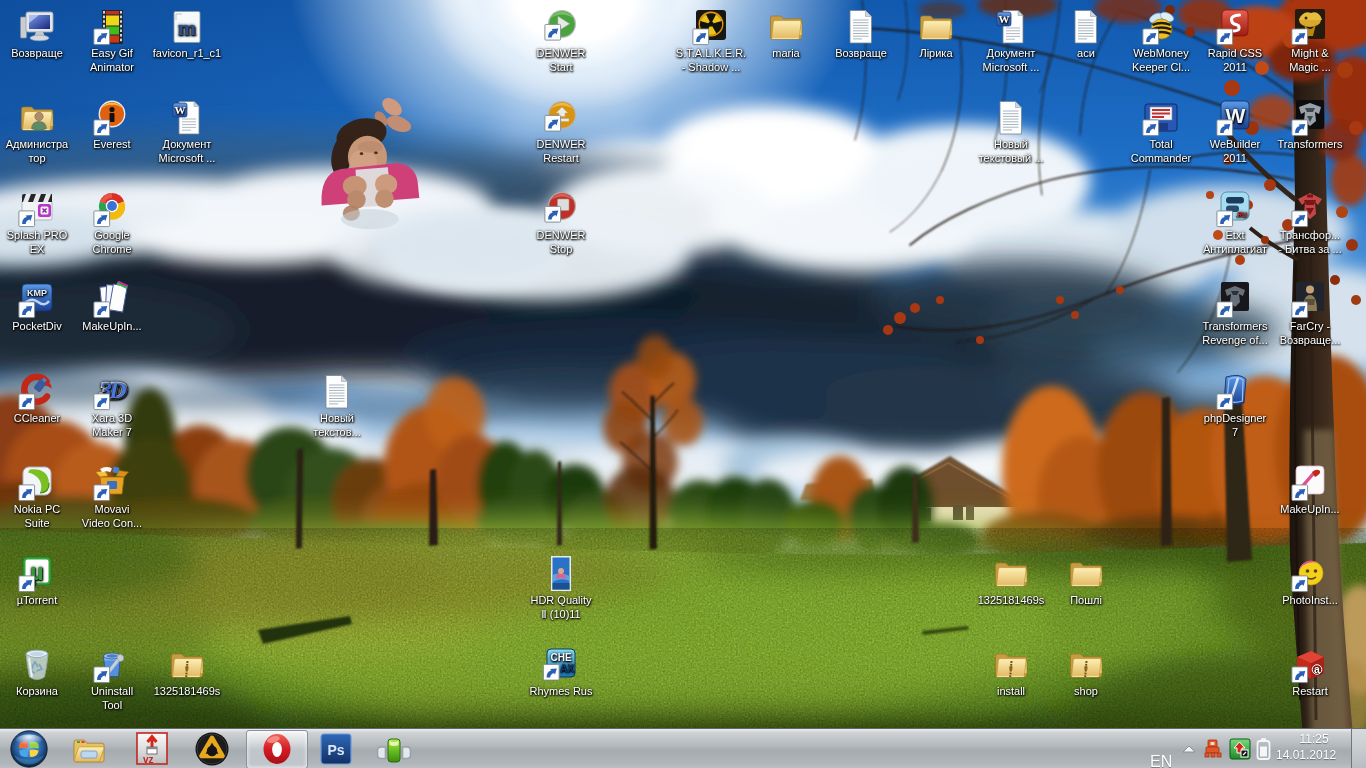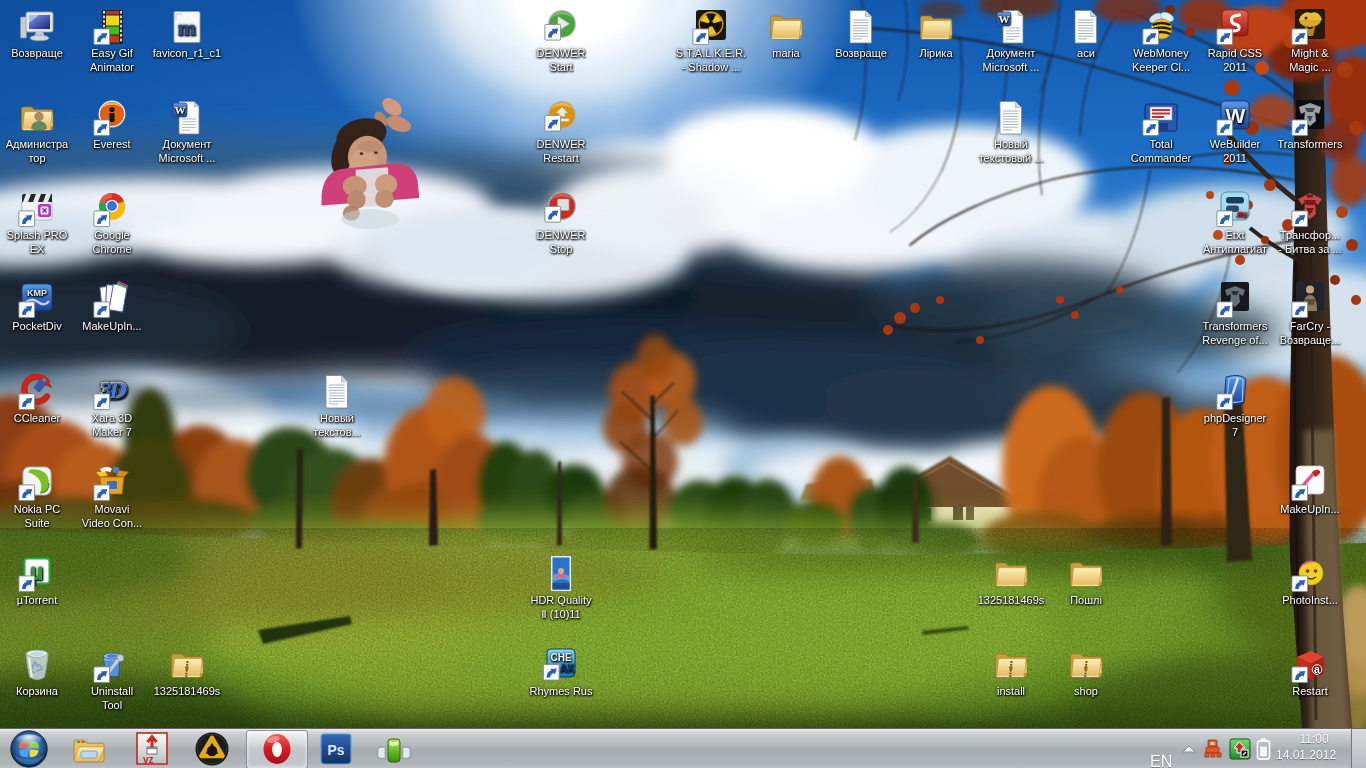--- a/index.html
+++ b/index.html
@@ -1021,16 +1021,16 @@
 <rect x="1" y="1" width="20" height="20" rx="2" fill="url(#gtr)" stroke="#0c5a14" stroke-width="1"></rect>
 <path d="M10.5 4 L16 10 L13 10 L13 15 L8 15 L8 10 L5 10 Z" fill="#d42818" stroke="#fff" stroke-width="1"></path>
 <rect x="12" y="12" width="7" height="7" fill="#111" stroke="#fff" stroke-width="1"></rect>
 <path d="M14 17 L17 14" stroke="#fff" stroke-width="1.2"></path>
 </svg>
 <svg width="18" height="24" style="position:absolute;left:1254px;top:8px">
 <rect x="3.5" y="4" width="12" height="18" rx="2.5" fill="none" stroke="#f4f6f8" stroke-width="1.8"></rect>
 <rect x="7" y="1.2" width="5" height="2.6" fill="#f4f6f8"></rect>
 <rect x="6" y="9.5" width="7" height="10" fill="#f4f6f8"></rect>
 </svg>
-<div class="trtxt" style="left:1283px;top:3px;width:62px;text-align:center;font-size:12px">11:00</div>
+<div class="trtxt" style="left:1283px;top:3px;width:62px;text-align:center;font-size:12px">11:25</div>
 <div class="trtxt" style="left:1276px;top:19px;width:76px;font-size:12px">14.01.2012</div>
 <div style="position:absolute;left:1351px;top:0;width:15px;height:40px;border-left:1px solid #70767c;background:linear-gradient(#d8dbde,#b8bcc0)"></div>
 </div>
 </div>
 </body></html>

